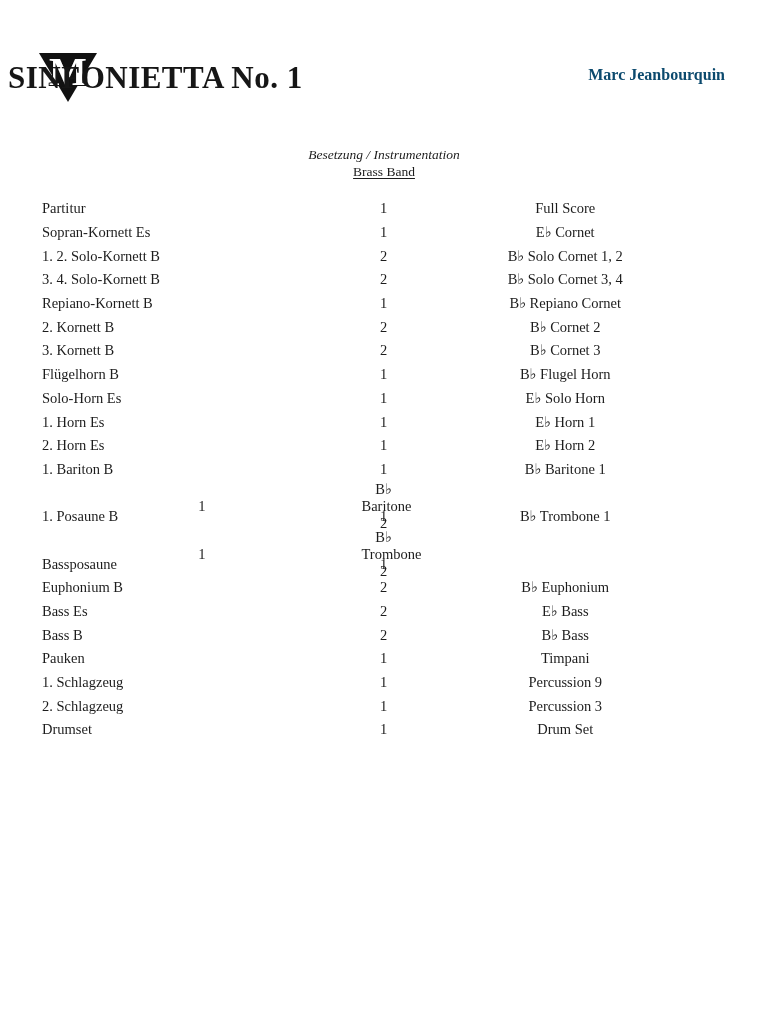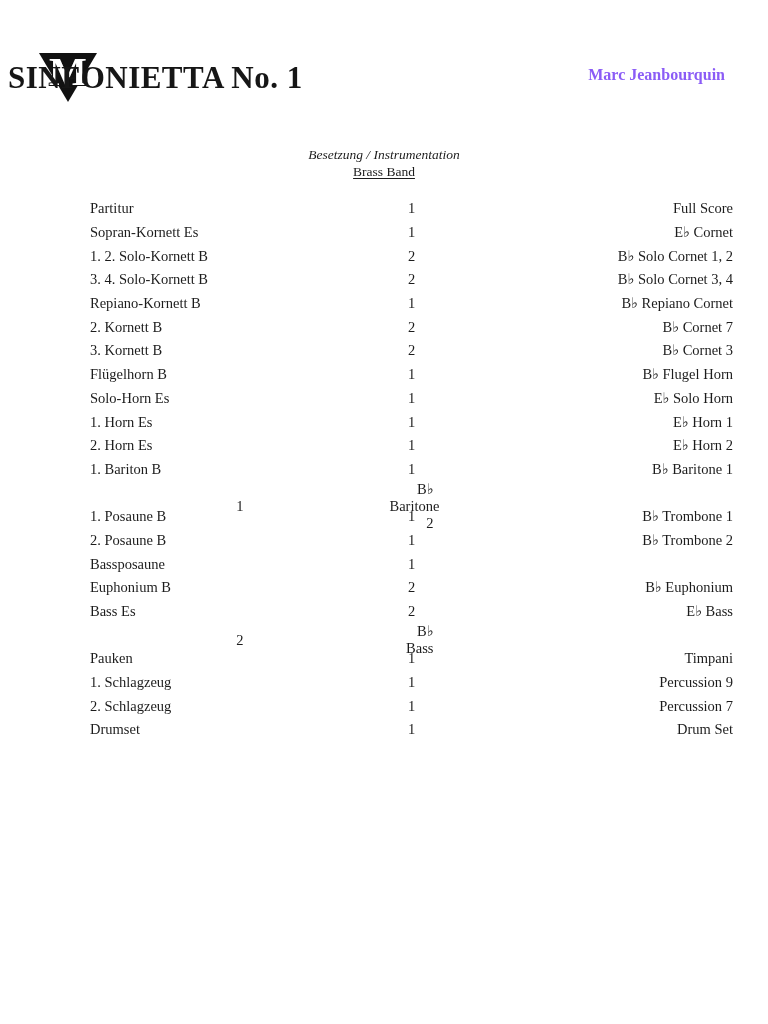--- a/index.html
+++ b/index.html
@@ -25,51 +25,51 @@
     font-size:31px;
     font-weight:700;
     letter-spacing:0.5px;
     color:#161616;
   }
   .composer{
     position:absolute;
     right:43px;top:66px;
     font-size:16px;
     font-weight:700;
-    color:#8b5cf6;
+    color:#0c4a6e;
   }
   .section-head{
     position:absolute;
     left:0;right:0;top:146px;
     text-align:center;
     font-size:13.5px;
     line-height:17px;
   }
   .section-head .heading{
     font-style:italic;
     font-family:Liberation Serif, serif;
   }
   .section-head .ensemble{
     text-decoration:underline;
     text-underline-offset:2px;
   }
   .table{
     position:absolute;
-    left:42px;right:35px;top:197px;margin-left:48px;
+    left:42px;right:43px;top:197px;
   }
   .row{
     display:grid;
     grid-template-columns:1fr 44px 1fr;
     align-items:center;
     height:23.7px;
     font-size:14.5px;
   }
   .row .german{text-align:left;}
   .row .qty{text-align:center;}
-  .row .english{text-align:right;}
+  .row .english{text-align:center;}
 </style>
 </head>
 <body>
 
 <div class="page">
 
   <div class="logo">
     <svg width="64" height="62" viewBox="0 0 64 62" aria-hidden="true">
       <polygon points="3,9 61,9 32,58" fill="#111111"></polygon>
       <text x="32" y="41" font-family="'Liberation Serif','DejaVu Serif',serif" font-size="40" font-weight="700" fill="#ffffff" stroke="#111111" stroke-width="2" paint-order="stroke" text-anchor="middle">M</text>
@@ -112,21 +112,21 @@
 
     <div class="row">
       <span class="german">Repiano-Kornett B</span>
       <span class="qty">1</span>
       <span class="english">B♭ Repiano Cornet</span>
     </div>
 
     <div class="row">
       <span class="german">2. Kornett B</span>
       <span class="qty">2</span>
-      <span class="english">B♭ Cornet 7</span>
+      <span class="english">B♭ Cornet 2</span>
     </div>
 
     <div class="row">
       <span class="german">3. Kornett B</span>
       <span class="qty">2</span>
       <span class="english">B♭ Cornet 3</span>
     </div>
 
     <div class="row">
       <span class="german">Flügelhorn B</span>
@@ -163,21 +163,20 @@
       <span class="english">B♭ Baritone 2</span>
     </div>
 
     <div class="row">
       <span class="german">1. Posaune B</span>
       <span class="qty">1</span>
       <span class="english">B♭ Trombone 1</span>
     </div>
 
     <div class="row">
-      <span class="german">2. Posaune B</span>
       <span class="qty">1</span>
       <span class="english">B♭ Trombone 2</span>
     </div>
 
     <div class="row">
       <span class="german">Bassposaune</span>
       <span class="qty">1</span>
     </div>
 
     <div class="row">
@@ -186,40 +185,41 @@
       <span class="english">B♭ Euphonium</span>
     </div>
 
     <div class="row">
       <span class="german">Bass Es</span>
       <span class="qty">2</span>
       <span class="english">E♭ Bass</span>
     </div>
 
     <div class="row">
+      <span class="german">Bass B</span>
       <span class="qty">2</span>
       <span class="english">B♭ Bass</span>
     </div>
 
     <div class="row">
       <span class="german">Pauken</span>
       <span class="qty">1</span>
       <span class="english">Timpani</span>
     </div>
 
     <div class="row">
       <span class="german">1. Schlagzeug</span>
       <span class="qty">1</span>
       <span class="english">Percussion 9</span>
     </div>
 
     <div class="row">
       <span class="german">2. Schlagzeug</span>
       <span class="qty">1</span>
-      <span class="english">Percussion 7</span>
+      <span class="english">Percussion 3</span>
     </div>
 
     <div class="row">
       <span class="german">Drumset</span>
       <span class="qty">1</span>
       <span class="english">Drum Set</span>
     </div>
   </div>
 
 </div>

